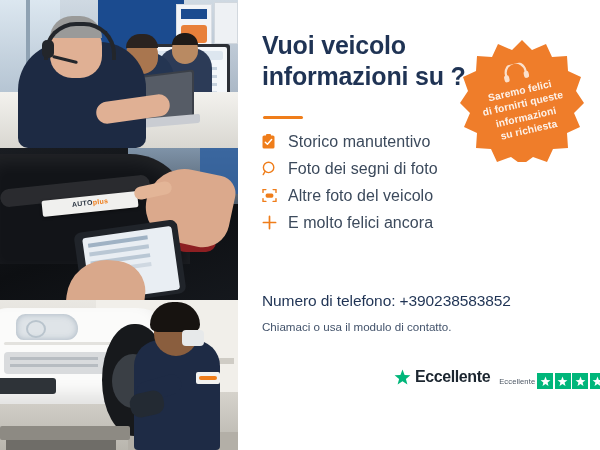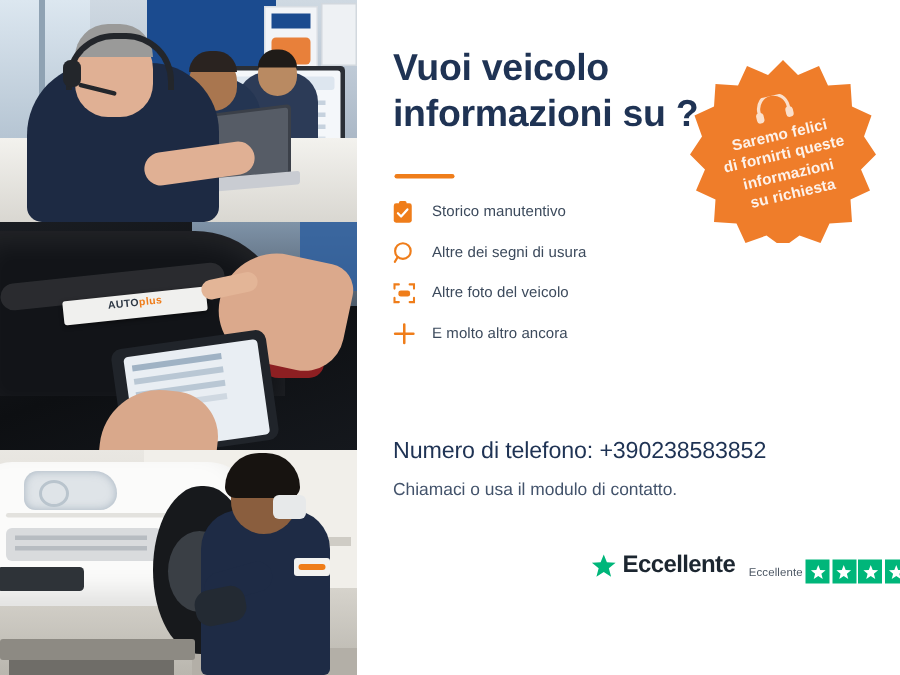--- a/index.html
+++ b/index.html
@@ -117,21 +117,21 @@
   .badge .burst{position:absolute;inset:0;}
   .badge .inner{position:absolute;inset:0;display:flex;flex-direction:column;align-items:center;justify-content:center;
     transform:rotate(-13deg);}
   .badge .hs{width:26px;height:17px;margin-bottom:4px;}
   .badge .btxt{font-size:10.2px;line-height:1.28;font-weight:700;color:#fdf2ea;text-align:center;width:94px;letter-spacing:.1px;}
 
   
   .list{position:absolute;left:24px;top:128px;width:300px;}
   .row{display:flex;align-items:center;height:27px;}
   .row .ic{width:26px;flex:0 0 26px;display:flex;align-items:center;justify-content:flex-start;}
-  .row .lbl{font-size:10px;color:#3c4a5c;letter-spacing:.05px;}
+  .row .lbl{font-size:16px;color:#3c4a5c;letter-spacing:.05px;}
 
   
   .phone{position:absolute;left:24px;top:292px;font-size:15.5px;font-weight:400;color:#1f3354;letter-spacing:-.1px;}
   .sub{position:absolute;left:24px;top:318px;width:300px;font-size:11.6px;line-height:1.62;color:#43536b;}
 
   
   .tp{position:absolute;left:156px;top:368px;display:flex;align-items:flex-end;gap:9px;}
   .tp .logo{display:flex;align-items:center;gap:4px;padding-bottom:3px;}
   .tp .logo .tpname{font-size:16px;font-weight:700;color:#1c2630;letter-spacing:-.4px;}
   .tp .rate{display:flex;flex-direction:row;align-items:center;gap:2px;text-align:right;}
@@ -269,21 +269,21 @@
       </div>
 
 
       <div class="row">
         <span class="ic">
           <svg width="14" height="15" viewBox="0 0 14 15">
             <circle cx="6.6" cy="6.4" r="5.2" fill="none" stroke="#ef7d1a" stroke-width="1.4"></circle>
             <path d="M3.1 10.4 L1.2 13.6" stroke="#ef7d1a" stroke-width="1.4" stroke-linecap="round"></path>
           </svg>
         </span>
-        <span class="lbl">Altre dei segni di usura</span>
+        <span class="lbl">Foto dei segni di foto</span>
       </div>
 
       <div class="row">
         <span class="ic">
           <svg width="15" height="15" viewBox="0 0 15 15">
             <g fill="none" stroke="#ef7d1a" stroke-width="1.4" stroke-linecap="round">
               <path d="M1 4.4 V1.6 H3.9"></path>
                 <path d="M11.1 1.6 H14 V4.4"></path>
               <path d="M14 10.6 V13.4 H11.1"></path>
                 <path d="M3.9 13.4 H1 V10.6"></path>
@@ -293,21 +293,21 @@
         </span>
         <span class="lbl">Altre foto del veicolo</span>
       </div>
 
       <div class="row">
         <span class="ic">
           <svg width="15" height="15" viewBox="0 0 15 15">
             <path d="M7.5 1.4 V13.6 M1.4 7.5 H13.6" stroke="#ef7d1a" stroke-width="1.7" stroke-linecap="round"></path>
           </svg>
         </span>
-        <span class="lbl">E molto altro ancora</span>
+        <span class="lbl">E molto felici ancora</span>
       </div>
 
     </div>
 
     <div class="phone">
       <span>Numero di telefono:</span>
       <span>+390238583852</span>
     </div>
     <div class="sub">
       <div>Chiamaci o usa il modulo di contatto.</div>

